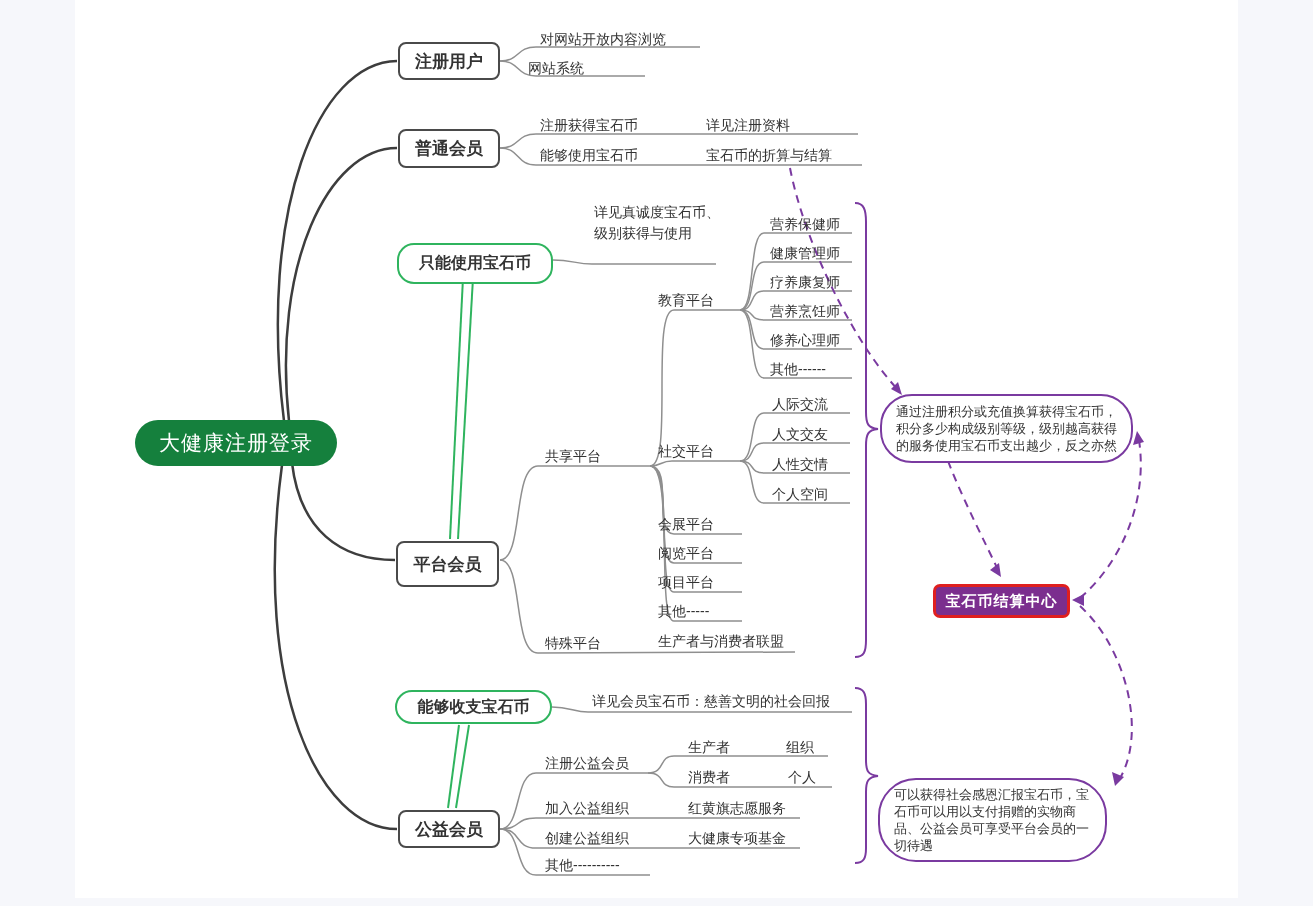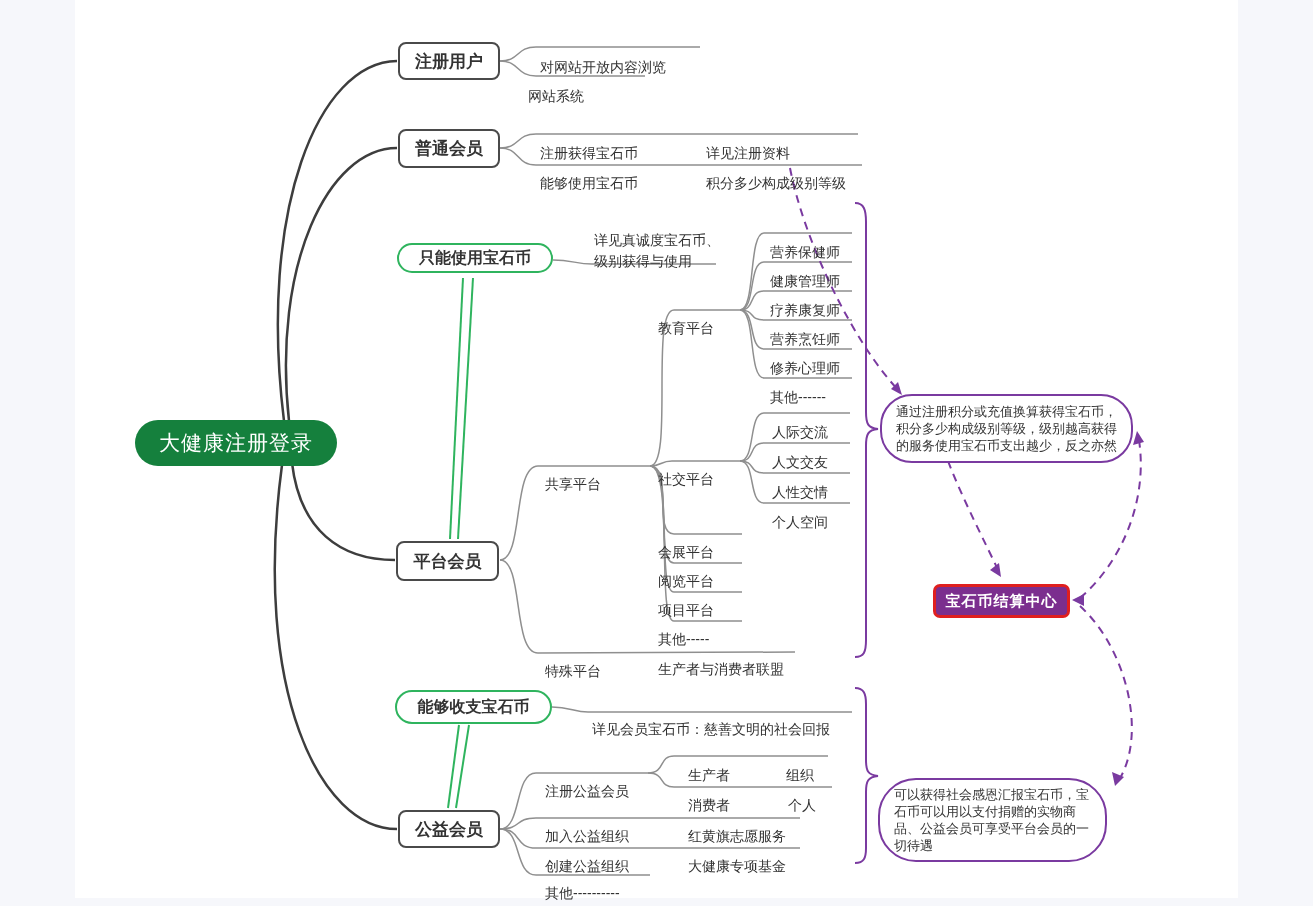--- a/index.html
+++ b/index.html
@@ -22,21 +22,21 @@
   }
   .greennode{
     background:#fff;border:2px solid #2fb45e;border-radius:17px;
     font-size:16px;font-weight:bold;color:#333;
   }
   .centernode{
     background:#7b2e8e;border:3px solid #e01f1f;border-radius:7px;
     color:#fff;font-weight:bold;font-size:15px;letter-spacing:1px;
   }
   .leaf{
-    position:absolute;font-size:14px;color:#333;white-space:nowrap;line-height:17px;margin-top:28px;
+    position:absolute;font-size:14px;color:#333;white-space:nowrap;line-height:17px;
   }
   .leaf.wrap{white-space:normal;}
   .callout{
     position:absolute;box-sizing:border-box;background:#fff;
     border:2px solid #7a3aa0;font-size:13px;color:#333;line-height:17px;
     display:flex;align-items:center;
   }
   .callout .inner{padding:22px 14px;}
 </style>
 </head>
@@ -120,35 +120,35 @@
     <polygon points="1137,431 1133,445 1144,442"></polygon>
     <polygon points="1072,600 1084,594 1084,606"></polygon>
     <polygon points="1115,786 1112,772 1124,777"></polygon>
   </g>
 </svg>
 
 <div class="node root" style="left:135px;top:420px;width:202px;height:46px;">大健康注册登录</div>
 
 <div class="node boxnode" style="left:398px;top:42px;width:102px;height:38px;">注册用户</div>
 <div class="node boxnode" style="left:398px;top:129px;width:102px;height:39px;">普通会员</div>
-<div class="node boxnode" style="left:396px;top:541px;width:103px;height:40px;">平台会员</div>
+<div class="node boxnode" style="left:396px;top:541px;width:103px;height:46px;">平台会员</div>
 <div class="node boxnode" style="left:398px;top:810px;width:102px;height:38px;">公益会员</div>
 
-<div class="node greennode" style="left:397px;top:243px;width:156px;height:30px;">只能使用宝石币</div>
+<div class="node greennode" style="left:397px;top:243px;width:156px;height:41px;">只能使用宝石币</div>
 <div class="node greennode" style="left:395px;top:690px;width:157px;height:34px;">能够收支宝石币</div>
 
 <div class="node centernode" style="left:933px;top:584px;width:137px;height:34px;">宝石币结算中心</div>
 
 <div class="leaf" style="left:540px;top:31px;">对网站开放内容浏览</div>
 <div class="leaf" style="left:528px;top:60px;">网站系统</div>
 
 <div class="leaf" style="left:540px;top:117px;">注册获得宝石币</div>
 <div class="leaf" style="left:706px;top:117px;">详见注册资料</div>
 <div class="leaf" style="left:540px;top:147px;">能够使用宝石币</div>
-<div class="leaf" style="left:706px;top:147px;">积分多少构成级别等级</div>
+<div class="leaf" style="left:706px;top:147px;">宝石币的折算与结算</div>
 
 <div class="leaf wrap" style="left:594px;top:202px;width:126px;line-height:21px;">详见真诚度宝石币、级别获得与使用</div>
 
 <div class="leaf" style="left:545px;top:448px;">共享平台</div>
 <div class="leaf" style="left:658px;top:292px;">教育平台</div>
 <div class="leaf" style="left:770px;top:216px;">营养保健师</div>
 <div class="leaf" style="left:770px;top:245px;">健康管理师</div>
 <div class="leaf" style="left:770px;top:274px;">疗养康复师</div>
 <div class="leaf" style="left:770px;top:303px;">营养烹饪师</div>
 <div class="leaf" style="left:770px;top:332px;">修养心理师</div>

